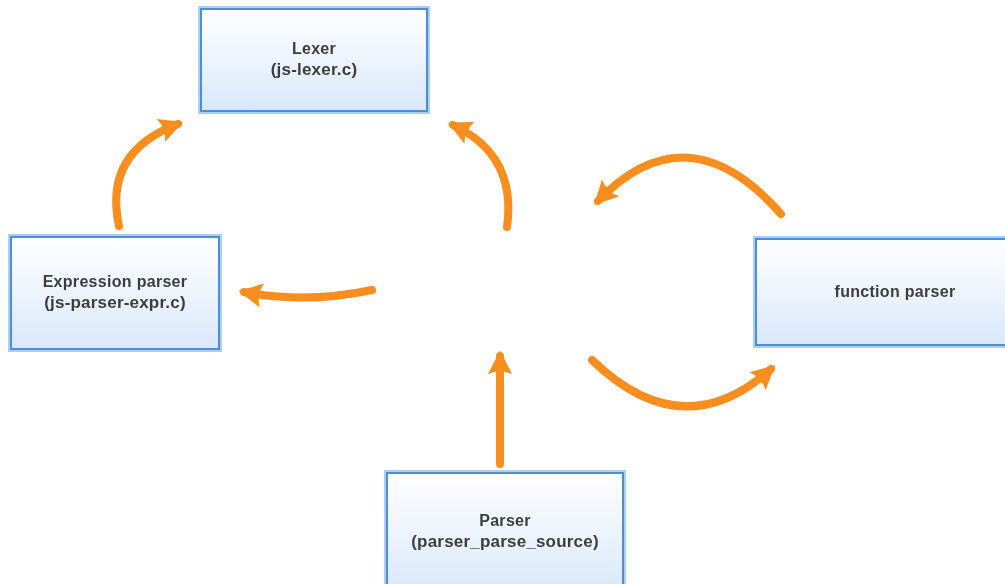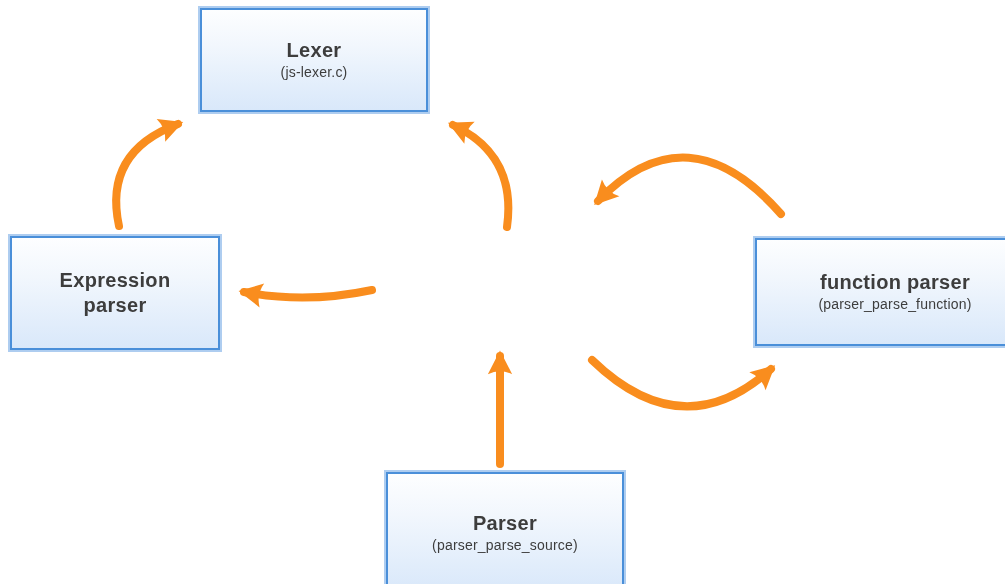--- a/index.html
+++ b/index.html
@@ -24,29 +24,29 @@
     box-shadow: 0 0 0 2px #aecdf0;
     background: linear-gradient(to bottom, #fdfeff 0%, #f2f7fd 35%, #d9e8fa 100%);
     display: flex;
     flex-direction: column;
     align-items: center;
     justify-content: center;
     text-align: center;
     color: #3d3d3d;
   }
   .node .title {
-    font-size: 20px;
+    font-size: 16px;
     font-weight: bold;
     line-height: 1.25;
     letter-spacing: 0.3px;
   }
   .node .title.narrow { max-width: 150px; }
   .node .subtitle {
-    font-size: 14px;
-    font-weight: normal;
+    font-size: 17px;
+    font-weight: bold;
     line-height: 1.3;
     letter-spacing: 0.2px;
   }
 </style>
 </head>
 <body>
 
 <div class="canvas">
 
   <svg class="edges-layer" width="1005" height="584" viewBox="0 0 1005 584" xmlns="http://www.w3.org/2000/svg">
@@ -65,26 +65,26 @@
     </g>
   </svg>
 
   <div class="node" style="left:200px; top:8px; width:228px; height:104px;">
     <div class="title">Lexer</div>
     <div class="subtitle">(js-lexer.c)</div>
   </div>
 
   <div class="node" style="left:10px; top:236px; width:210px; height:114px;">
     <div class="title narrow">Expression parser</div>
+    <div class="subtitle">(js-parser-expr.c)</div>
   </div>
 
 
   <div class="node" style="left:755px; top:238px; width:280px; height:108px;">
     <div class="title">function parser</div>
-    <div class="subtitle">(parser_parse_function)</div>
   </div>
 
   <div class="node" style="left:386px; top:472px; width:238px; height:121px;">
     <div class="title">Parser</div>
     <div class="subtitle">(parser_parse_source)</div>
   </div>
 
 </div>
 
 </body></html>

